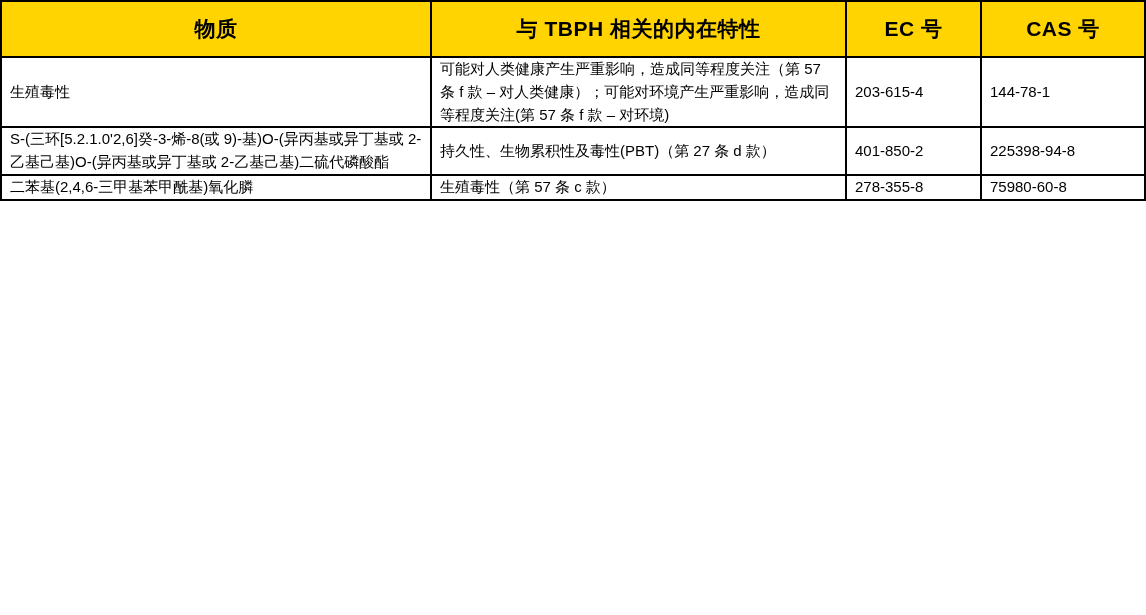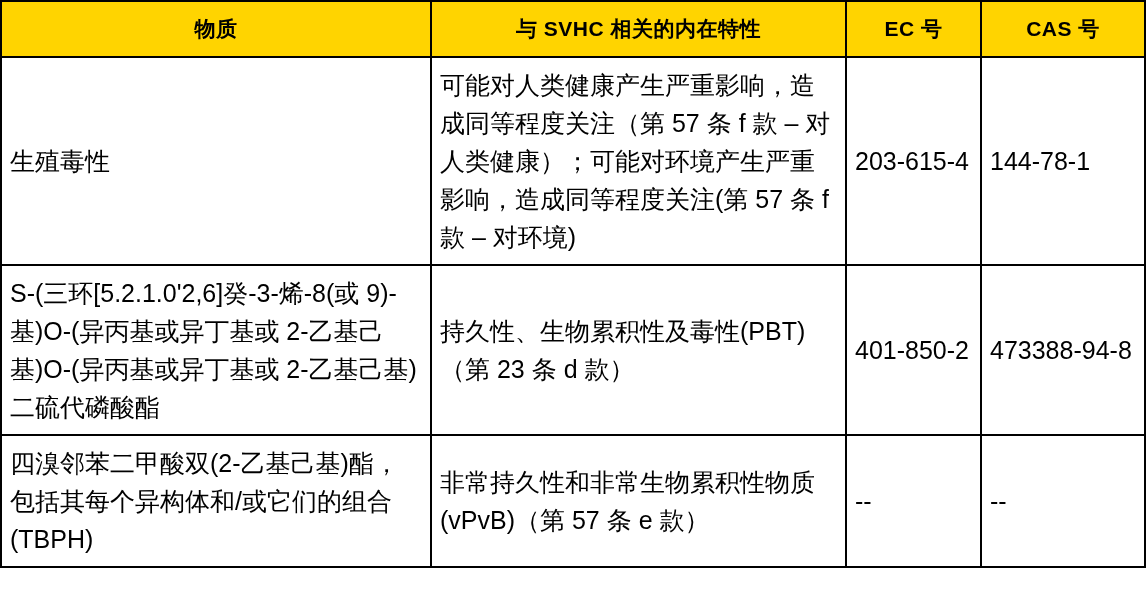--- a/index.html
+++ b/index.html
@@ -20,23 +20,23 @@
     width: 1146px;
     border: 2px solid #000000;
   }
   table.svhc col.c-substance { width: 430px; }
   table.svhc col.c-property  { width: 415px; }
   table.svhc col.c-ec        { width: 135px; }
   table.svhc col.c-cas       { width: 164px; }
 
   table.svhc th, table.svhc td {
     border: 2px solid #000000;
-    padding: 8px 8px;
+    padding: 0 8px;
     vertical-align: middle;
-    font-size: 25px;
+    font-size: 15px;
     line-height: 1.52;
     word-break: break-word;
   }
   table.svhc thead th {
     background: #ffd400;
     text-align: center;
     font-weight: bold;
     font-size: 21px;
     padding: 11px 6px;
     letter-spacing: 0.5px;
@@ -55,38 +55,38 @@
 <table class="svhc">
   <colgroup>
     <col class="c-substance">
     <col class="c-property">
     <col class="c-ec">
     <col class="c-cas">
   </colgroup>
   <thead>
     <tr>
       <th>物质</th>
-      <th>与 SVHC 相关的内在特性</th>
+      <th>与 TBPH 相关的内在特性</th>
       <th>EC 号</th>
       <th>CAS 号</th>
     </tr>
   </thead>
   <tbody>
     <tr>
       <td class="cell-substance">生殖毒性</td>
       <td class="cell-property">可能对人类健康产生严重影响，造成同等程度关注（第 57 条 f 款 – 对人类健康）；可能对环境产生严重影响，造成同等程度关注(第 57 条 f 款 – 对环境)</td>
       <td class="cell-ec">203-615-4</td>
       <td class="cell-cas">144-78-1</td>
     </tr>
     <tr>
       <td class="cell-substance">S-(三环[5.2.1.0'2,6]癸-3-烯-8(或 9)-基)O-(异丙基或异丁基或 2-乙基己基)O-(异丙基或异丁基或 2-乙基己基)二硫代磷酸酯</td>
-      <td class="cell-property">持久性、生物累积性及毒性(PBT)（第 23 条 d 款）</td>
+      <td class="cell-property">持久性、生物累积性及毒性(PBT)（第 27 条 d 款）</td>
       <td class="cell-ec">401-850-2</td>
-      <td class="cell-cas">473388-94-8</td>
+      <td class="cell-cas">225398-94-8</td>
     </tr>
     <tr>
-      <td class="cell-substance">四溴邻苯二甲酸双(2-乙基己基)酯，包括其每个异构体和/或它们的组合(TBPH)</td>
-      <td class="cell-property">非常持久性和非常生物累积性物质(vPvB)（第 57 条 e 款）</td>
-      <td class="cell-ec">--</td>
-      <td class="cell-cas">--</td>
+      <td class="cell-substance">二苯基(2,4,6-三甲基苯甲酰基)氧化膦</td>
+      <td class="cell-property">生殖毒性（第 57 条 c 款）</td>
+      <td class="cell-ec">278-355-8</td>
+      <td class="cell-cas">75980-60-8</td>
     </tr>
   </tbody>
 </table>
 
 </body></html>

